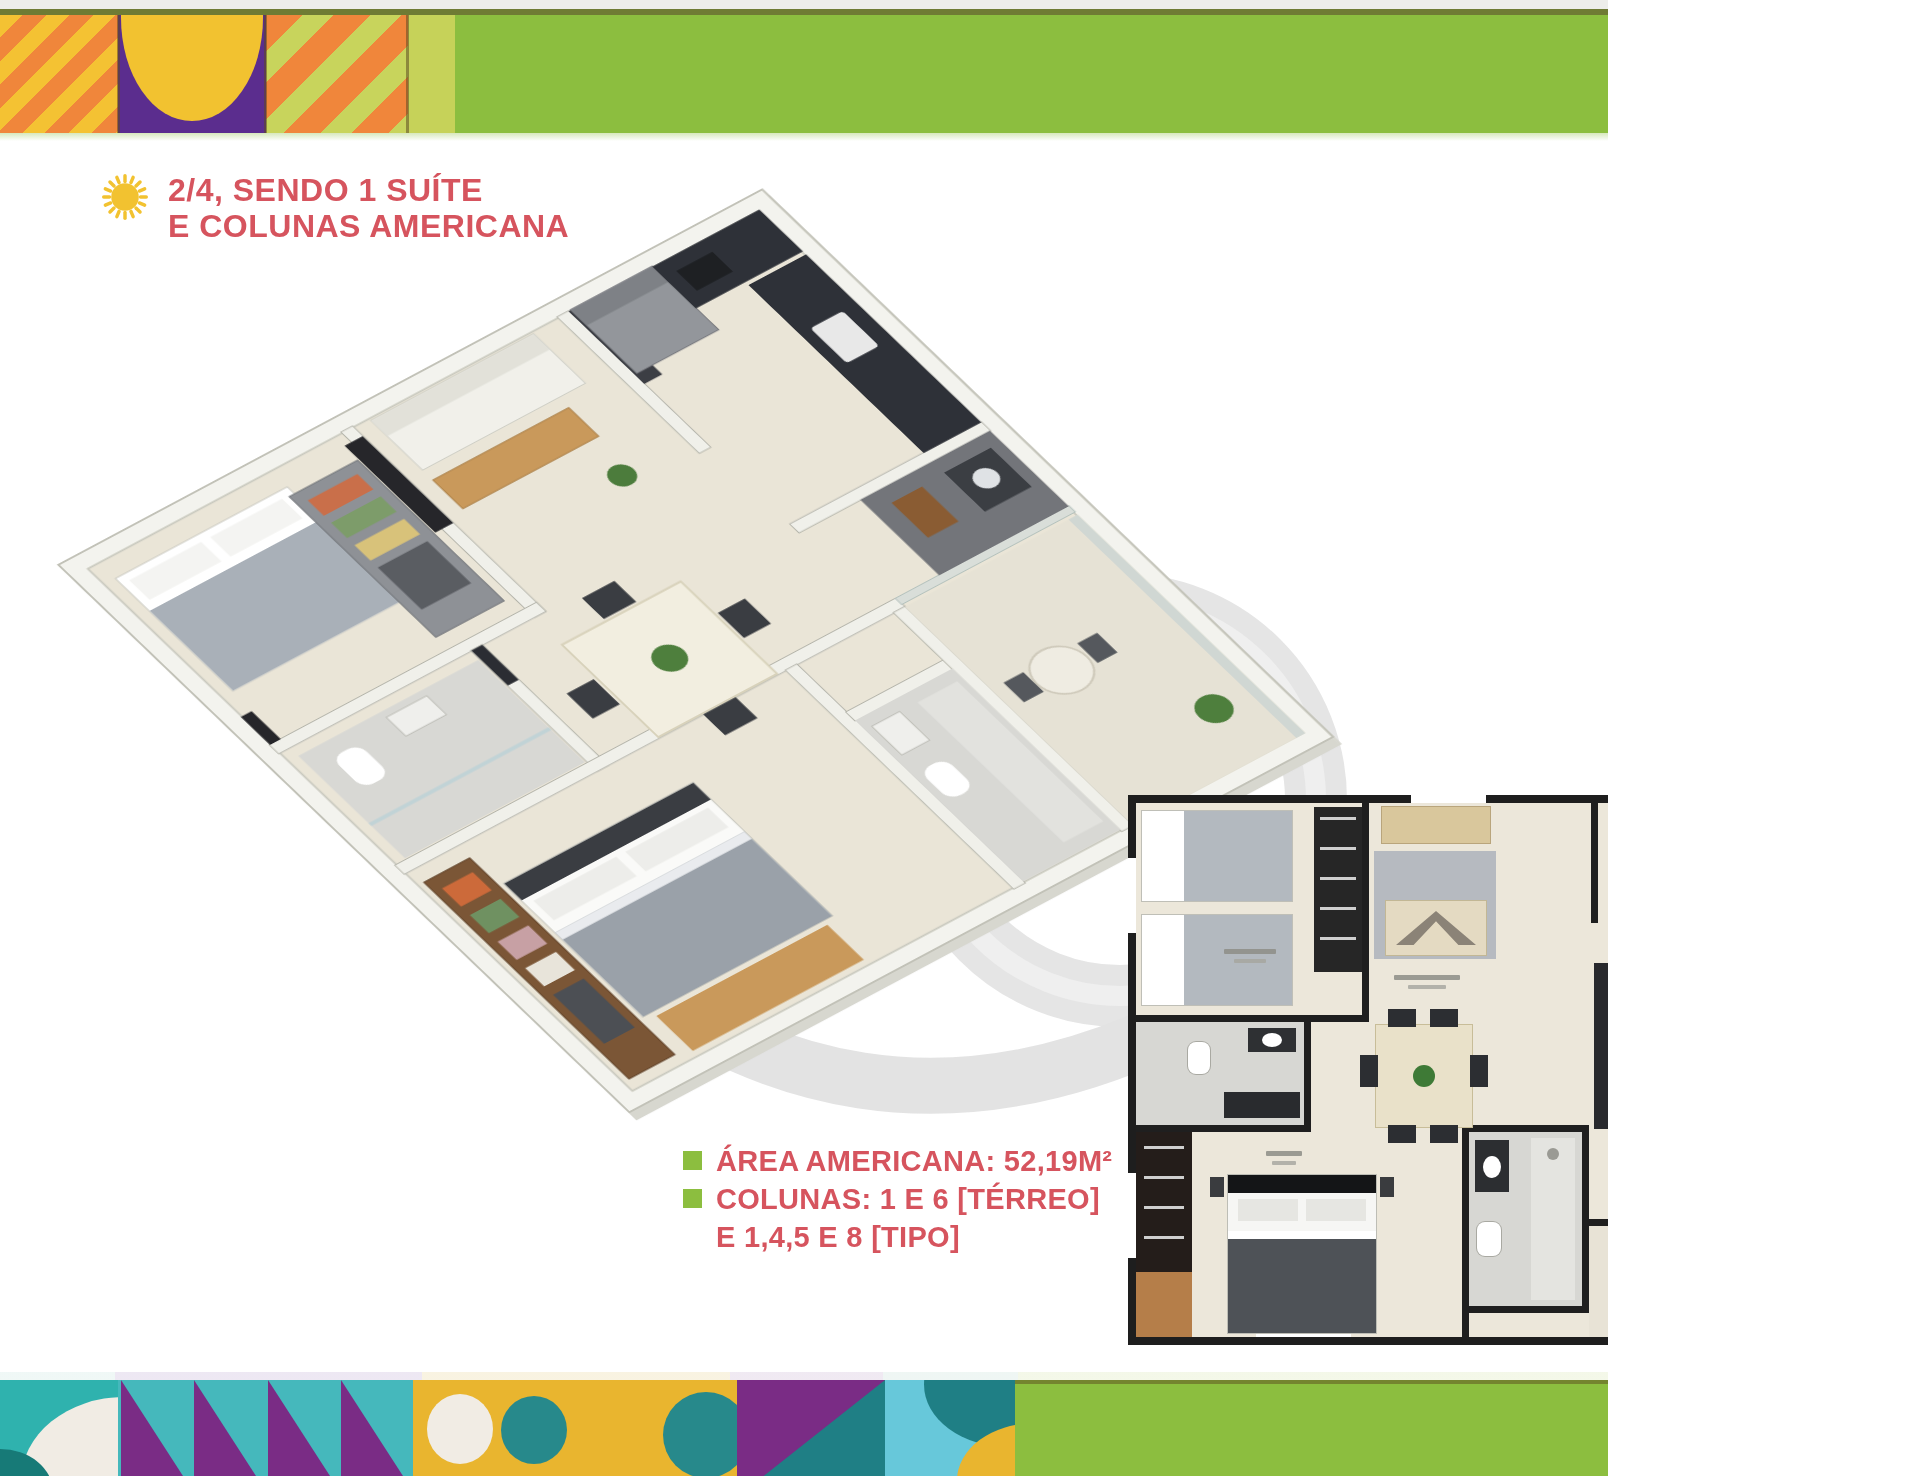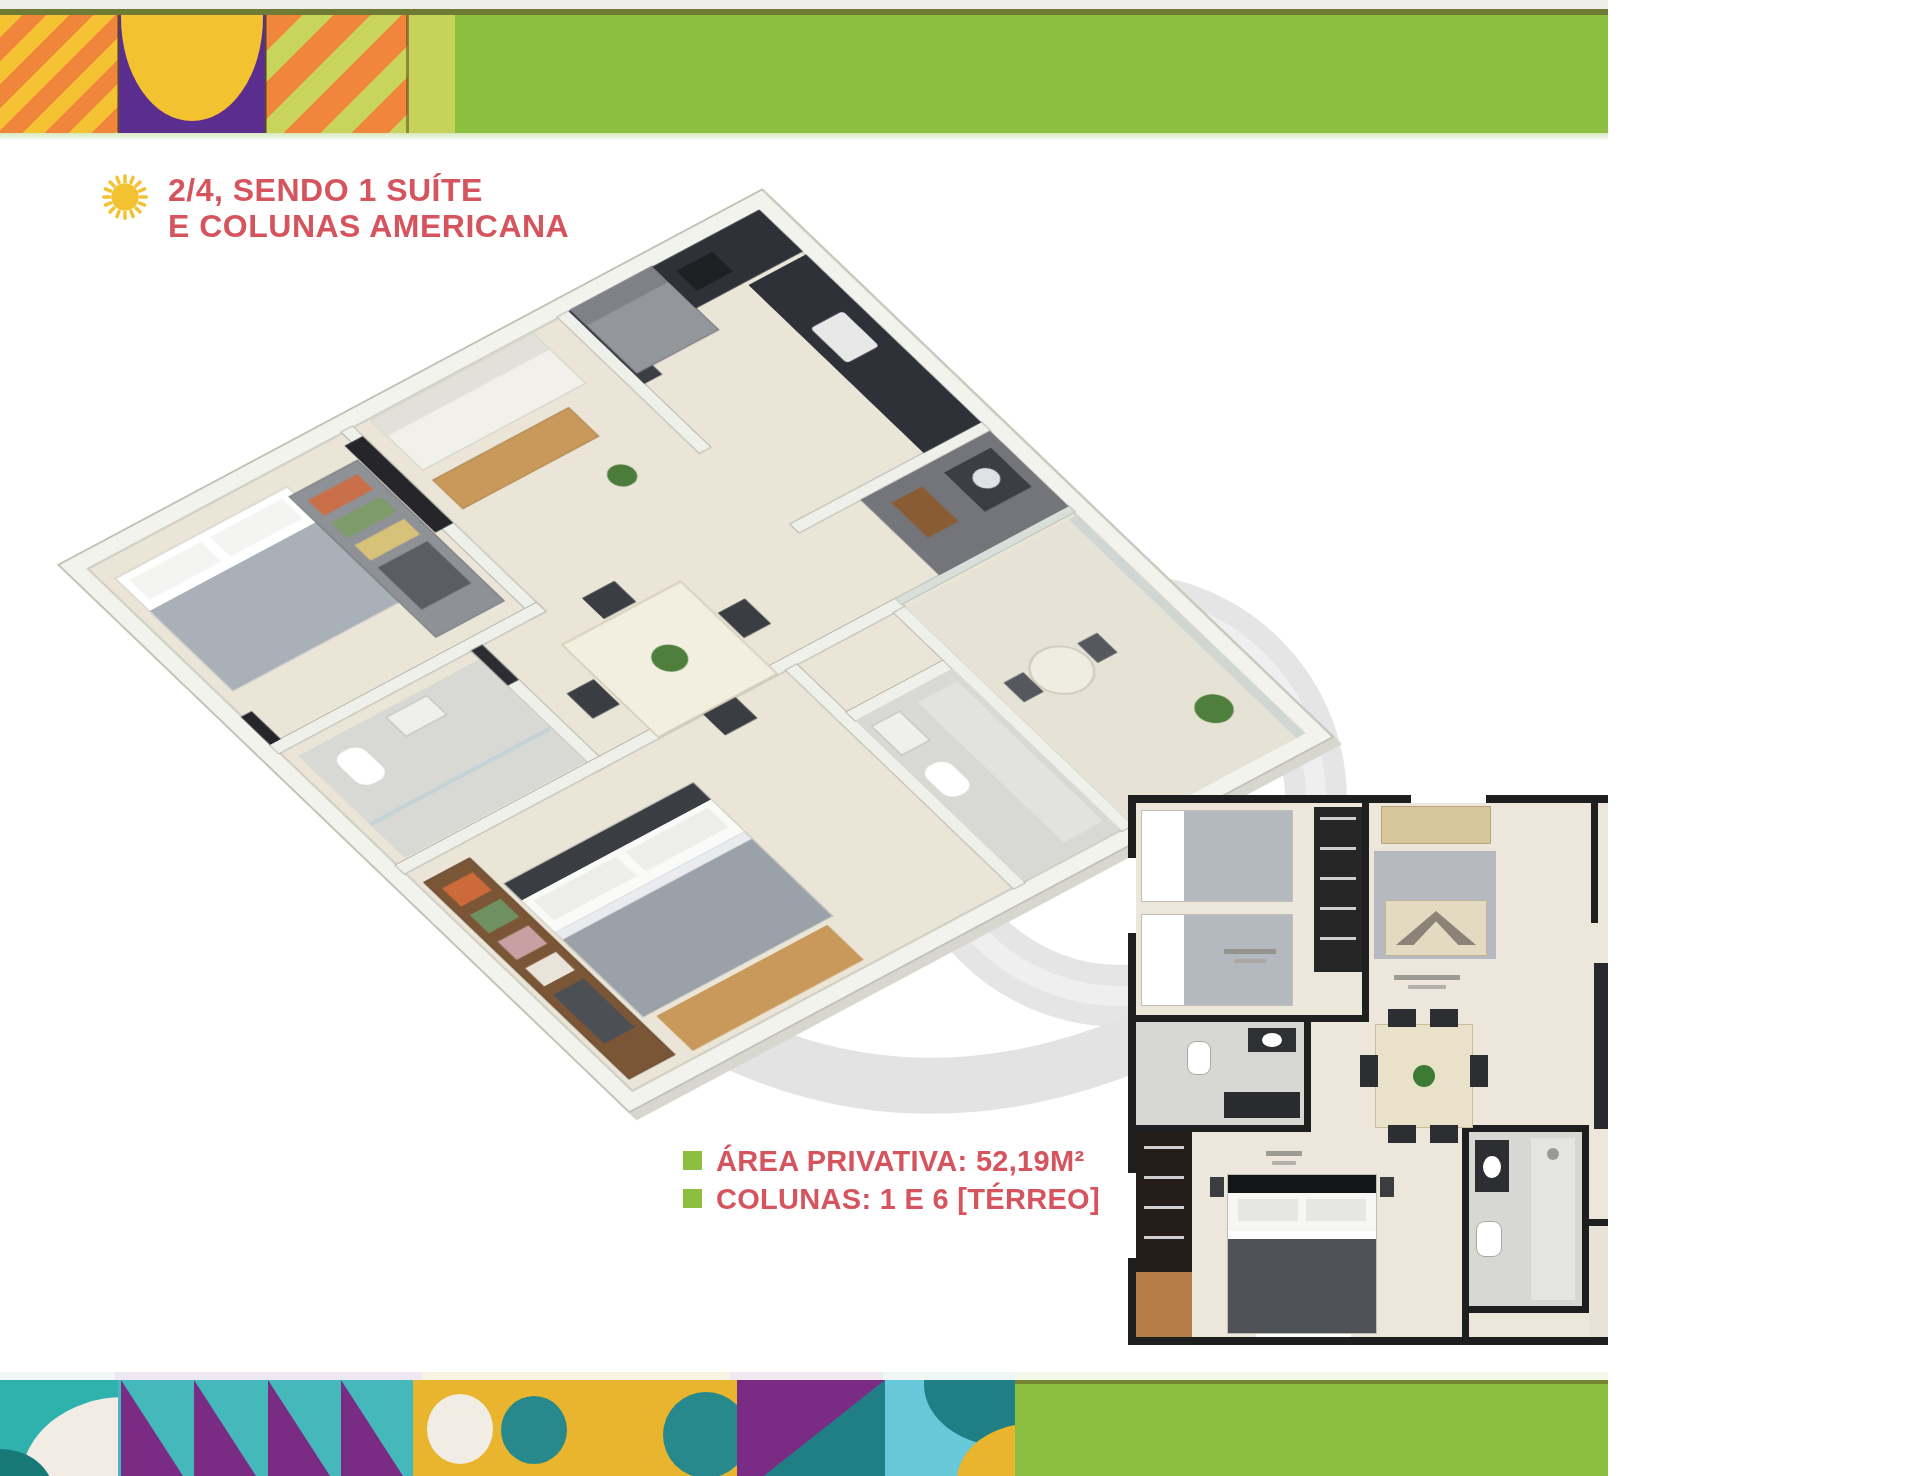--- a/index.html
+++ b/index.html
@@ -228,26 +228,27 @@
       <div class="f" style="left:14px;top:118px;width:22px;height:28px;background:#55585d"></div>
       <div class="f" style="left:96px;top:118px;width:22px;height:28px;background:#55585d"></div>
       <div class="f" style="left:128px;top:228px;width:34px;height:34px;border-radius:50%;background:#4e7f3d"></div>
       <div class="f" style="left:182px;top:0;width:10px;height:312px;background:#cdd6d3;opacity:.9"></div>
     </div>
   </div>
 
   <div id="specs">
     <div class="row">
       <span class="bullet"></span>
-      <span>ÁREA PRIVATIVA: 52,19M²</span>
+      <span>ÁREA AMERICANA: 52,19M²</span>
     </div>
     <div class="row">
       <span class="bullet"></span>
       <span>COLUNAS: 1 E 6 [TÉRREO]</span>
     </div>
+    <div class="cont">E 1,4,5 E 8 [TIPO]</div>
   </div>
 
   <div id="plan2d">
 
     <div class="pw" style="left:226px;top:0;width:7px;height:215px"></div>
     <div class="pw" style="left:0;top:212px;width:233px;height:7px"></div>
     <div class="pw" style="left:168px;top:219px;width:7px;height:110px"></div>
     <div class="pw" style="left:0;top:322px;width:175px;height:7px"></div>
     <div class="pw" style="left:326px;top:322px;width:7px;height:212px"></div>
     <div class="pw" style="left:333px;top:322px;width:120px;height:7px"></div>

